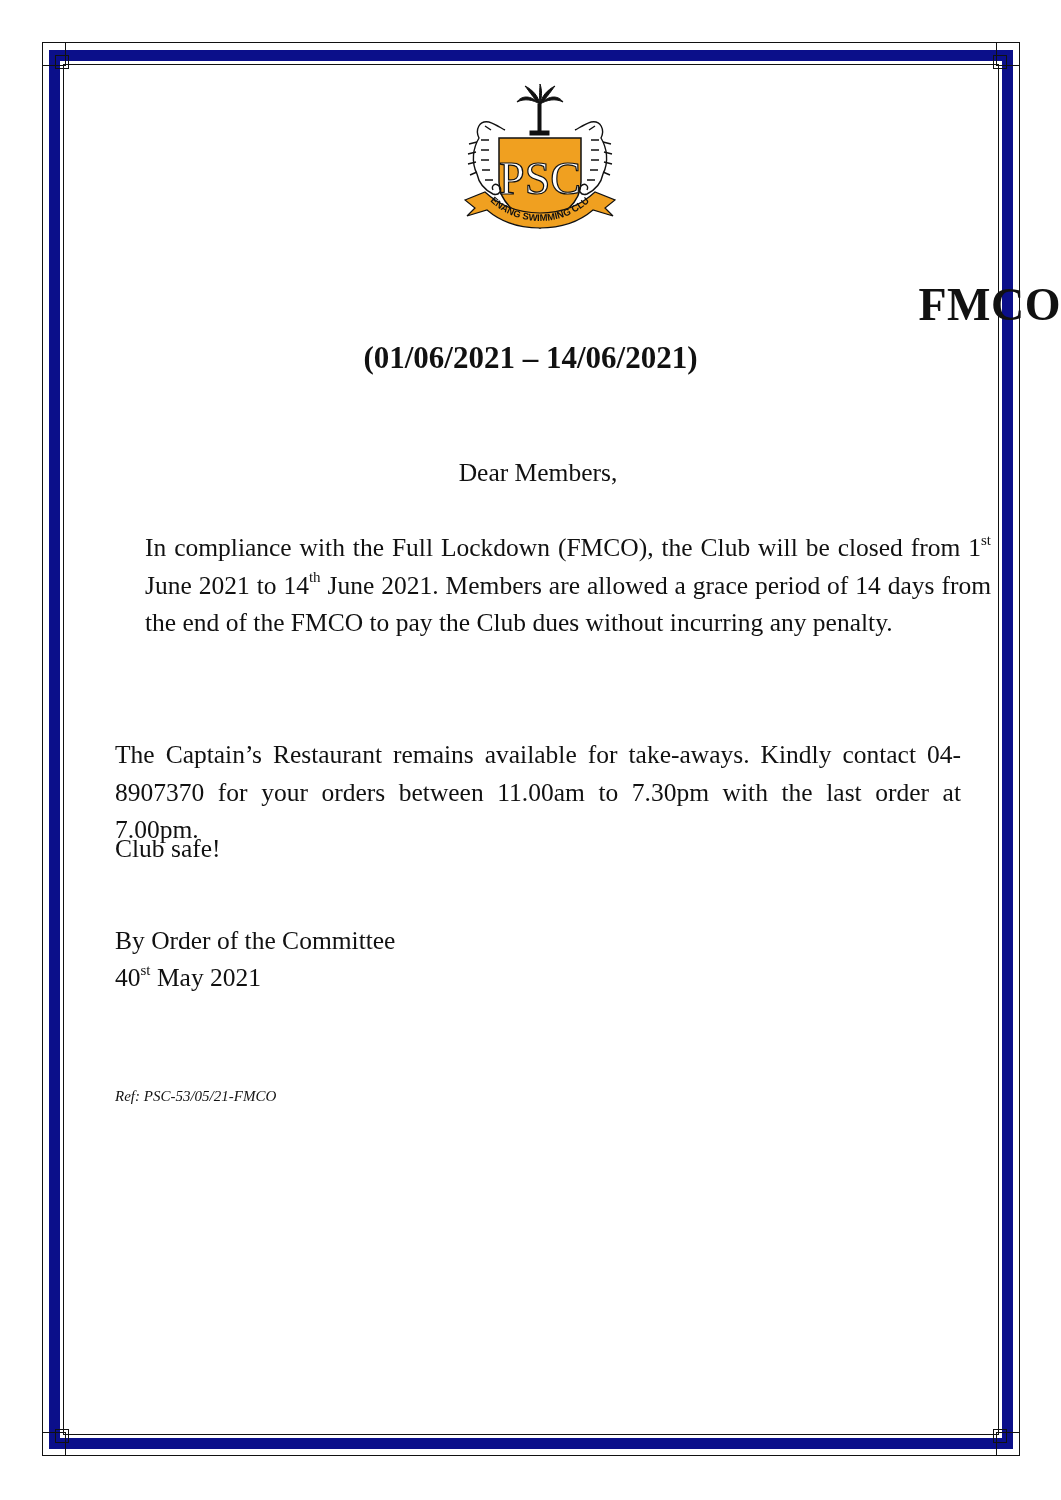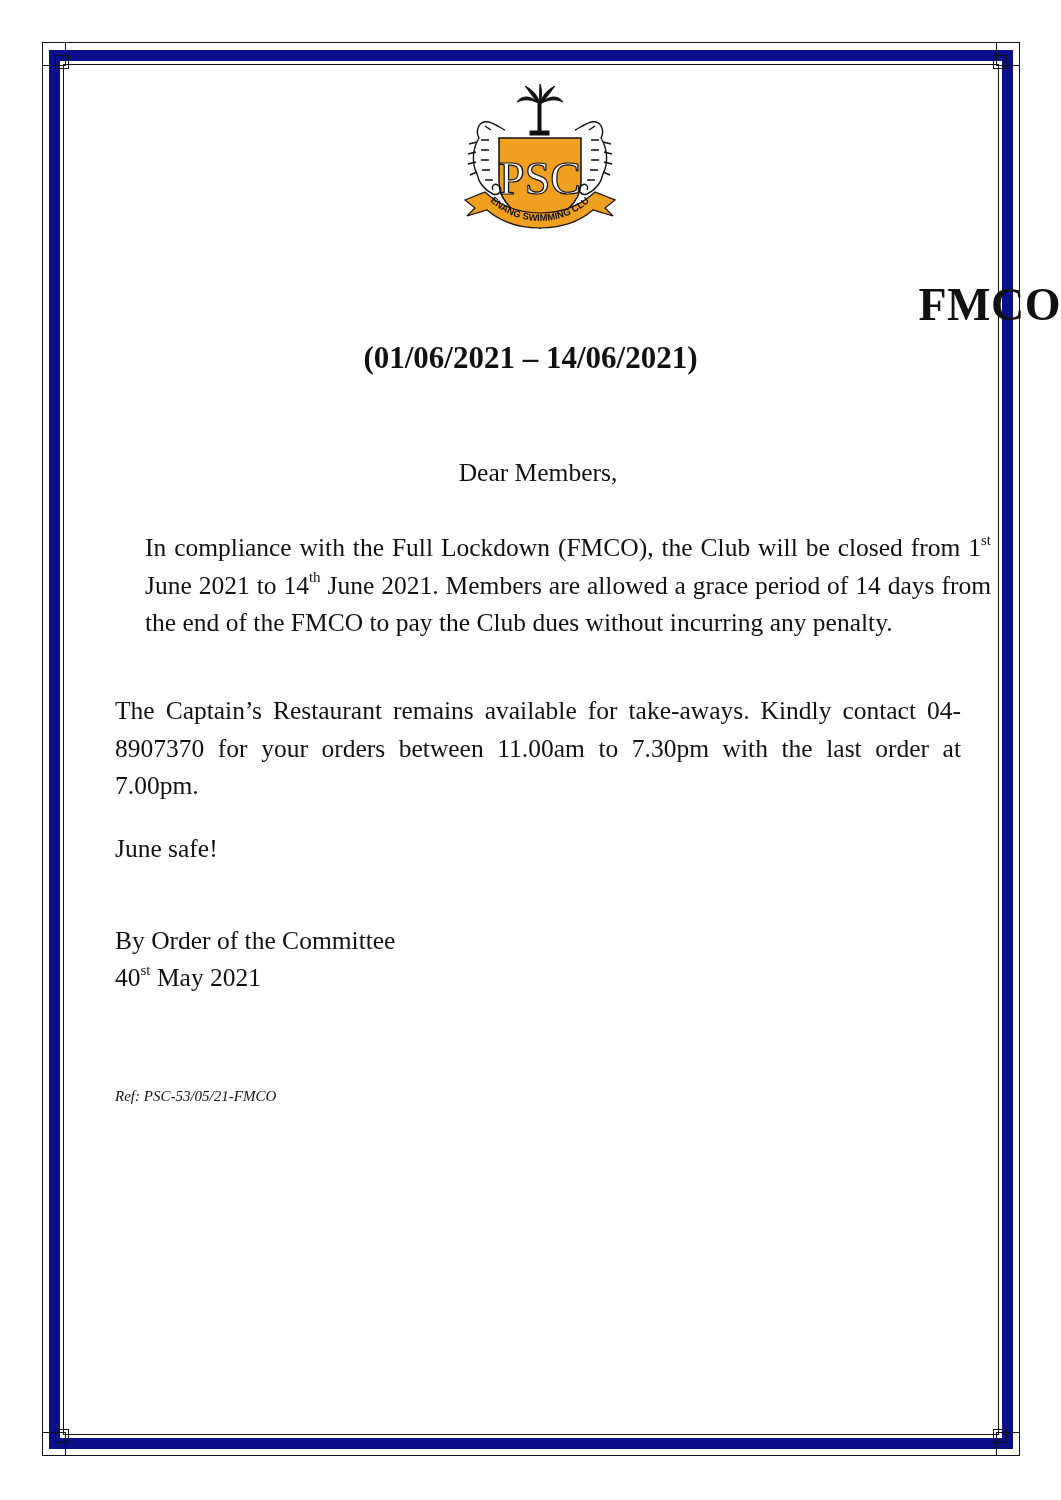--- a/index.html
+++ b/index.html
@@ -73,22 +73,22 @@
 
 <div class="title">FMCO</div>
 <div class="subtitle">(01/06/2021 – 14/06/2021)</div>
 
 <div class="body" style="top:454px;text-align:center;">Dear Members,</div>
 
 <div class="body just-last" style="top:529px;margin-left:30px;">
   <span>In compliance with the Full Lockdown (FMCO), the Club will be closed from 1</span><sup>st</sup><span> June 2021 to 14</span><sup>th</sup><span> June 2021. Members are allowed a grace period of 14 days from the end of the FMCO to pay the Club dues without incurring any penalty.</span>
 </div>
 
-<div class="body just-last" style="top:692px;">The Captain’s Restaurant remains available for take-aways. Kindly contact 04-8907370 for your orders between 11.00am to 7.30pm with the last order at 7.00pm.</div>
+<div class="body just-last" style="top:736px;">The Captain’s Restaurant remains available for take-aways. Kindly contact 04-8907370 for your orders between 11.00am to 7.30pm with the last order at 7.00pm.</div>
 
-<div class="body" style="top:830px;">June safe!</div>
+<div class="body" style="top:830px;">Club safe!</div>
 
 <div class="body" style="top:922px;">By Order of the Committee</div>
 <div class="body" style="top:959px;">
   <span>40</span><sup>st</sup><span> May 2021</span>
 </div>
 
 <div class="ref">Ref: PSC-53/05/21-FMCO</div>
 
 </body></html>

